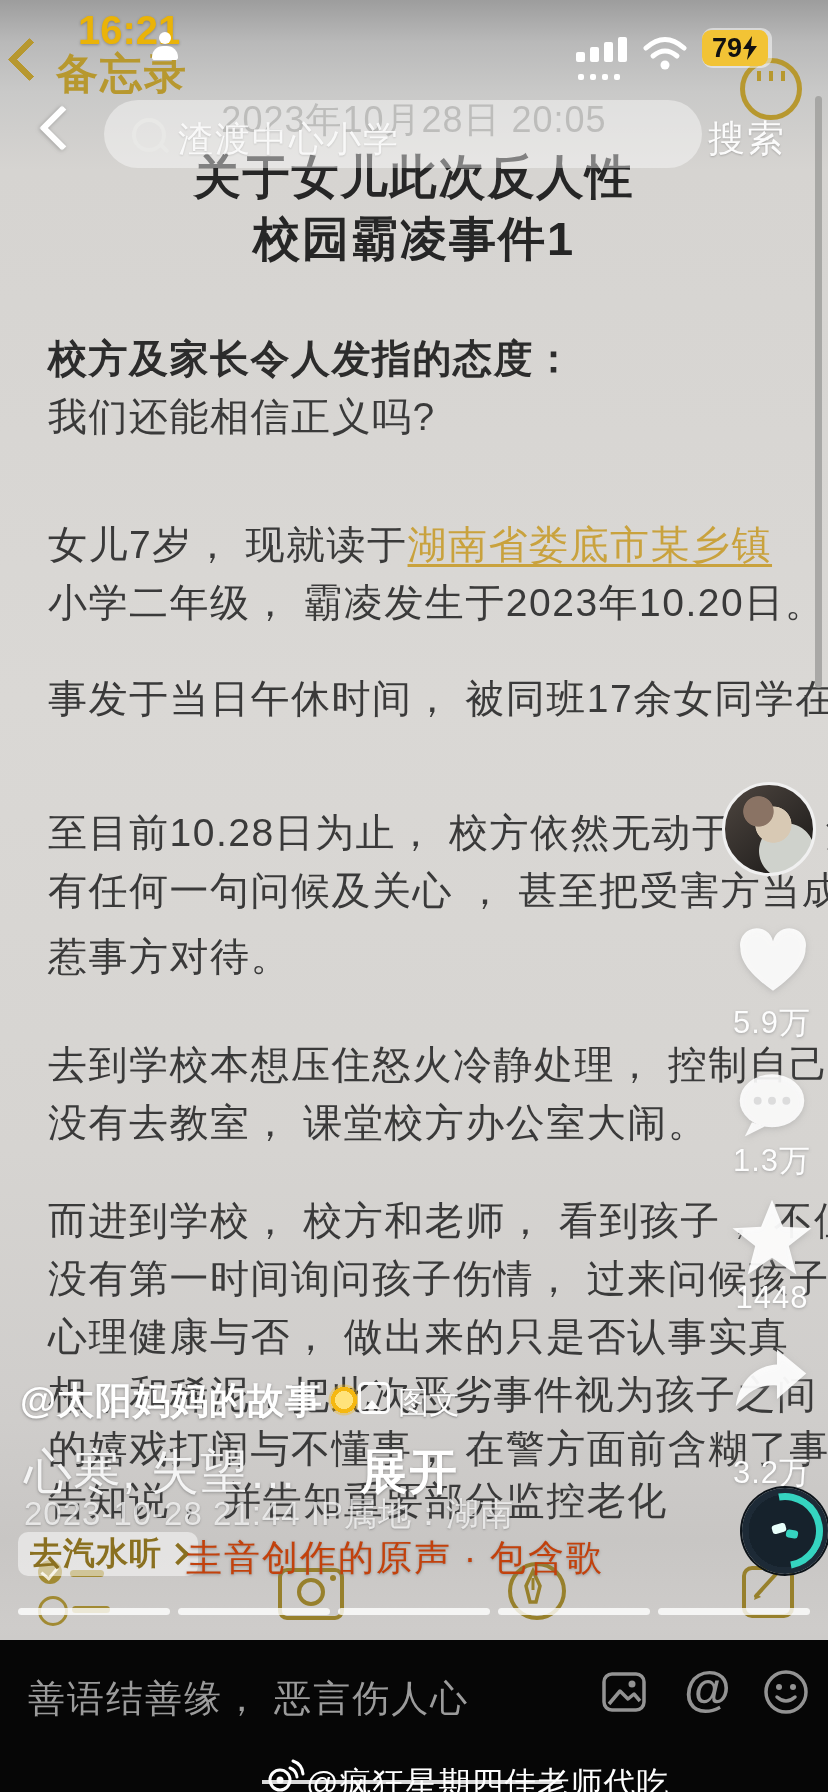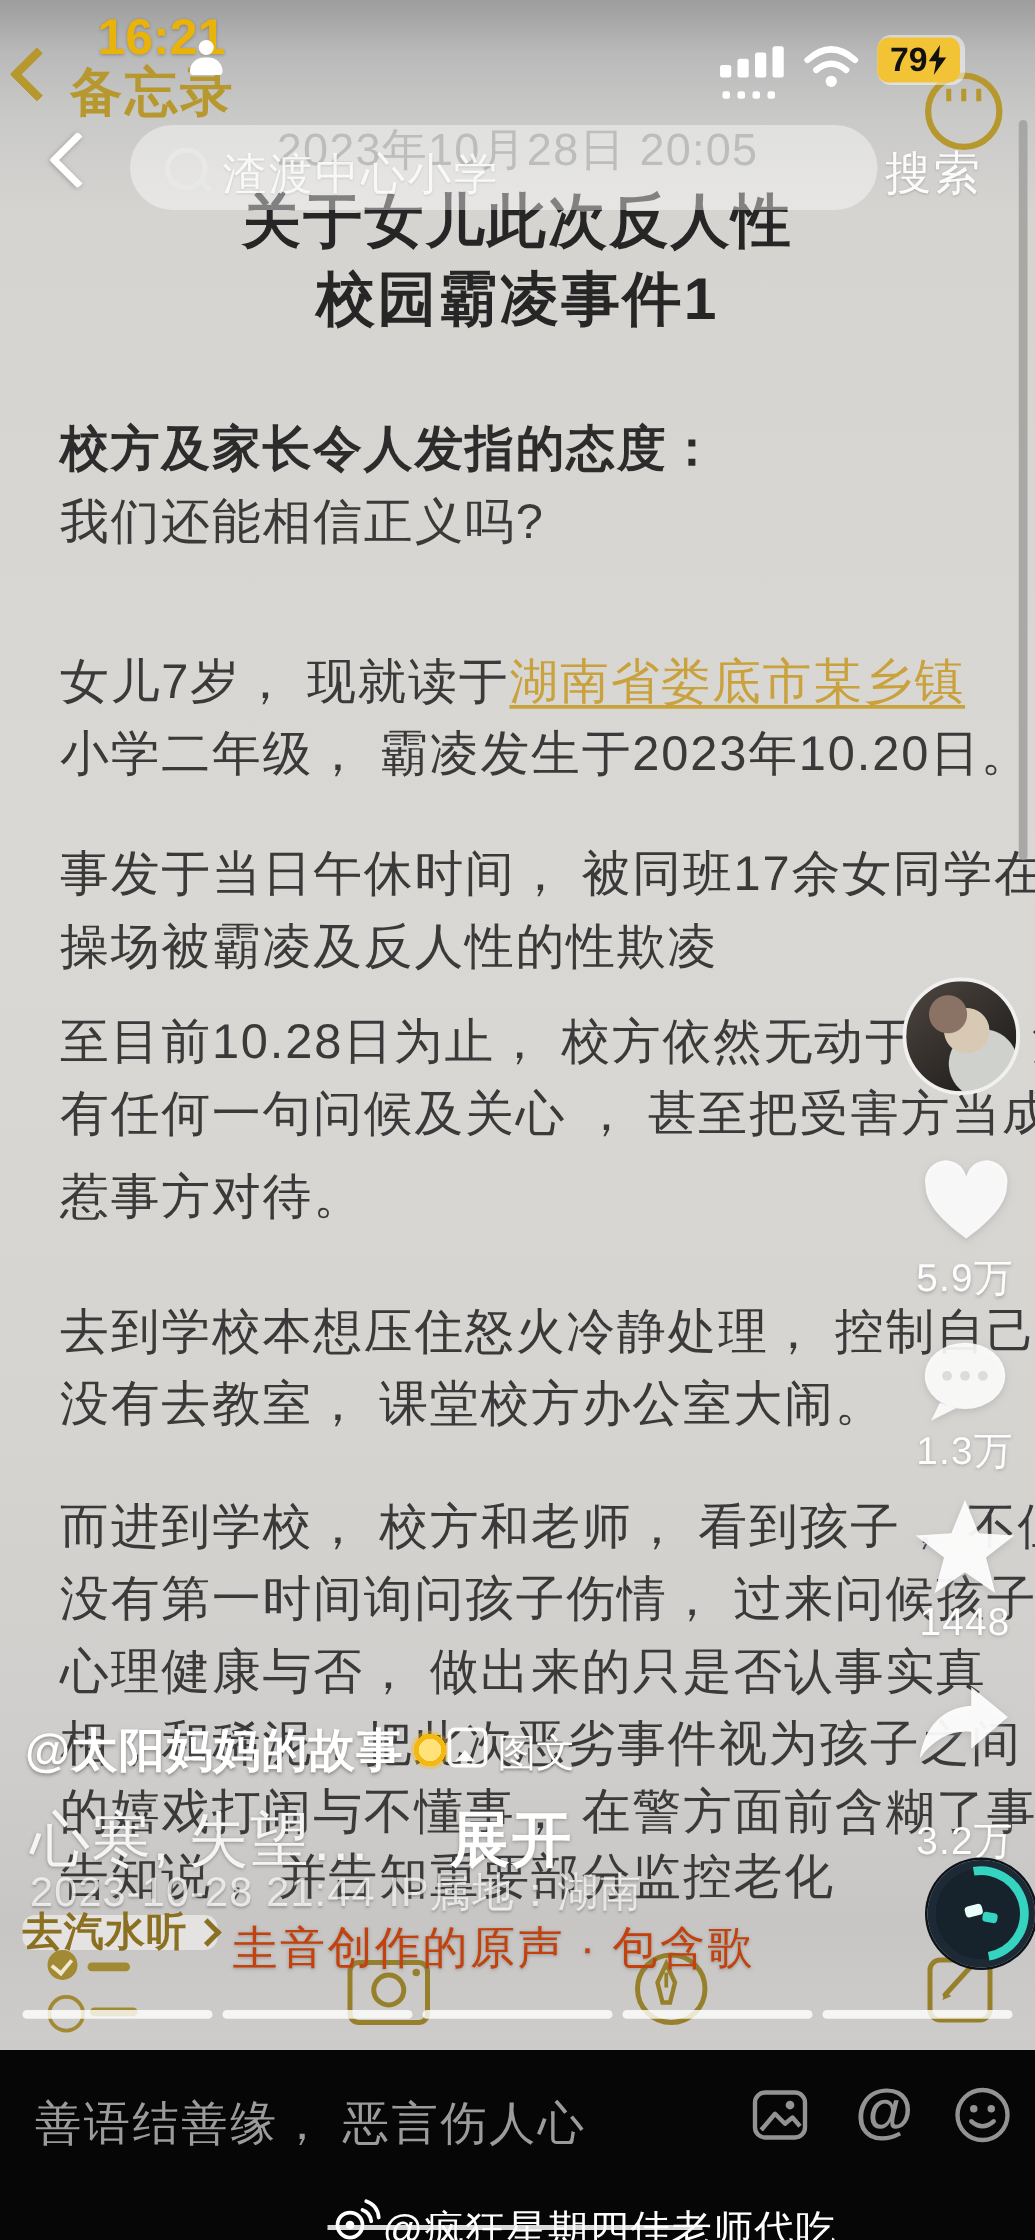--- a/index.html
+++ b/index.html
@@ -80,22 +80,22 @@
     color:#fdfdfd;font-size:31px;text-shadow:0 1px 2px rgba(90,90,90,.6);}
   .badge-ico{width:26px;height:26px;border:3px solid rgba(255,255,255,.95);border-radius:6px;position:relative;}
   .badge-ico::after{content:"";position:absolute;left:3px;bottom:2px;width:0;height:0;
     border-left:8px solid transparent;border-right:8px solid transparent;border-bottom:9px solid rgba(255,255,255,.95);}
   .caption{position:absolute;left:24px;top:1440px;font-size:48px;color:#f4f4f4;
     text-shadow:0 1px 3px rgba(100,100,100,.6);letter-spacing:1px;}
   .expand{font-weight:bold;margin-left:48px;color:#fff;}
   .meta{position:absolute;left:24px;top:1492px;font-size:33px;color:rgba(255,255,255,.72);
     text-shadow:0 1px 2px rgba(110,110,110,.5);letter-spacing:1px;}
   
-  .music-pill{position:absolute;left:18px;top:1532px;height:28px;border-radius:10px;
-    background:rgba(255,255,255,.5);display:flex;align-items:center;padding:0 0;gap:6px;}
+  .music-pill{position:absolute;left:18px;top:1532px;height:44px;border-radius:10px;
+    background:rgba(255,255,255,.5);display:flex;align-items:center;padding:0 12px;gap:6px;}
   .music-pill b{font-size:32px;color:#8a7020;letter-spacing:1px;}
   .pill-chev{width:12px;height:12px;border-right:4px solid #8a7020;border-top:4px solid #8a7020;
     transform:rotate(45deg);margin-left:2px;}
   .music-title{position:absolute;left:186px;top:1534px;font-size:36px;color:#c2410c;
     text-shadow:0 1px 3px rgba(110,110,110,.6);letter-spacing:2px;white-space:nowrap;}
   .disc{position:absolute;left:742px;top:1488px;width:86px;height:86px;border-radius:50%;
     background:radial-gradient(circle,#16222c 0 60%,#1d2a36 60% 100%);box-shadow:0 0 0 2px #0c1319;}
   .disc::before{content:"";position:absolute;inset:5px;border-radius:50%;border:7px solid transparent;
     border-top-color:#35d4c0;border-right-color:#35d4c0;transform:rotate(35deg);}
   .disc i{position:absolute;background:#e8fffb;border-radius:3px;}
@@ -120,21 +120,20 @@
   <div class="note-title" style="top:146px;">关于女儿此次反人性</div>
   <div class="note-title" style="top:208px;">校园霸凌事件1</div>
 
   <div class="nline nbold" style="top:332px;">校方及家长令人发指的态度：</div>
   <div class="nline" style="top:390px;">我们还能相信正义吗?</div>
 
   <div class="nline" style="top:518px;"><span>女儿7岁， 现就读于</span><span class="nlink">湖南省娄底市某乡镇</span></div>
   <div class="nline" style="top:576px;">小学二年级， 霸凌发生于2023年10.20日。</div>
 
   <div class="nline" style="top:672px;">事发于当日午休时间， 被同班17余女同学在</div>
-  <div class="nline" style="top:730px;">操场被霸凌及反人性的性欺凌</div>
 
   <div class="nline" style="top:806px;">至目前10.28日为止， 校方依然无动于衷， 没</div>
   <div class="nline" style="top:864px;">有任何一句问候及关心 ， 甚至把受害方当成</div>
   <div class="nline" style="top:930px;">惹事方对待。</div>
 
   <div class="nline" style="top:1038px;">去到学校本想压住怒火冷静处理， 控制自己</div>
   <div class="nline" style="top:1096px;">没有去教室， 课堂校方办公室大闹。</div>
 
   <div class="nline" style="top:1194px;">而进到学校， 校方和老师， 看到孩子， 不但</div>
   <div class="nline" style="top:1252px;">没有第一时间询问孩子伤情， 过来问候孩子</div>

